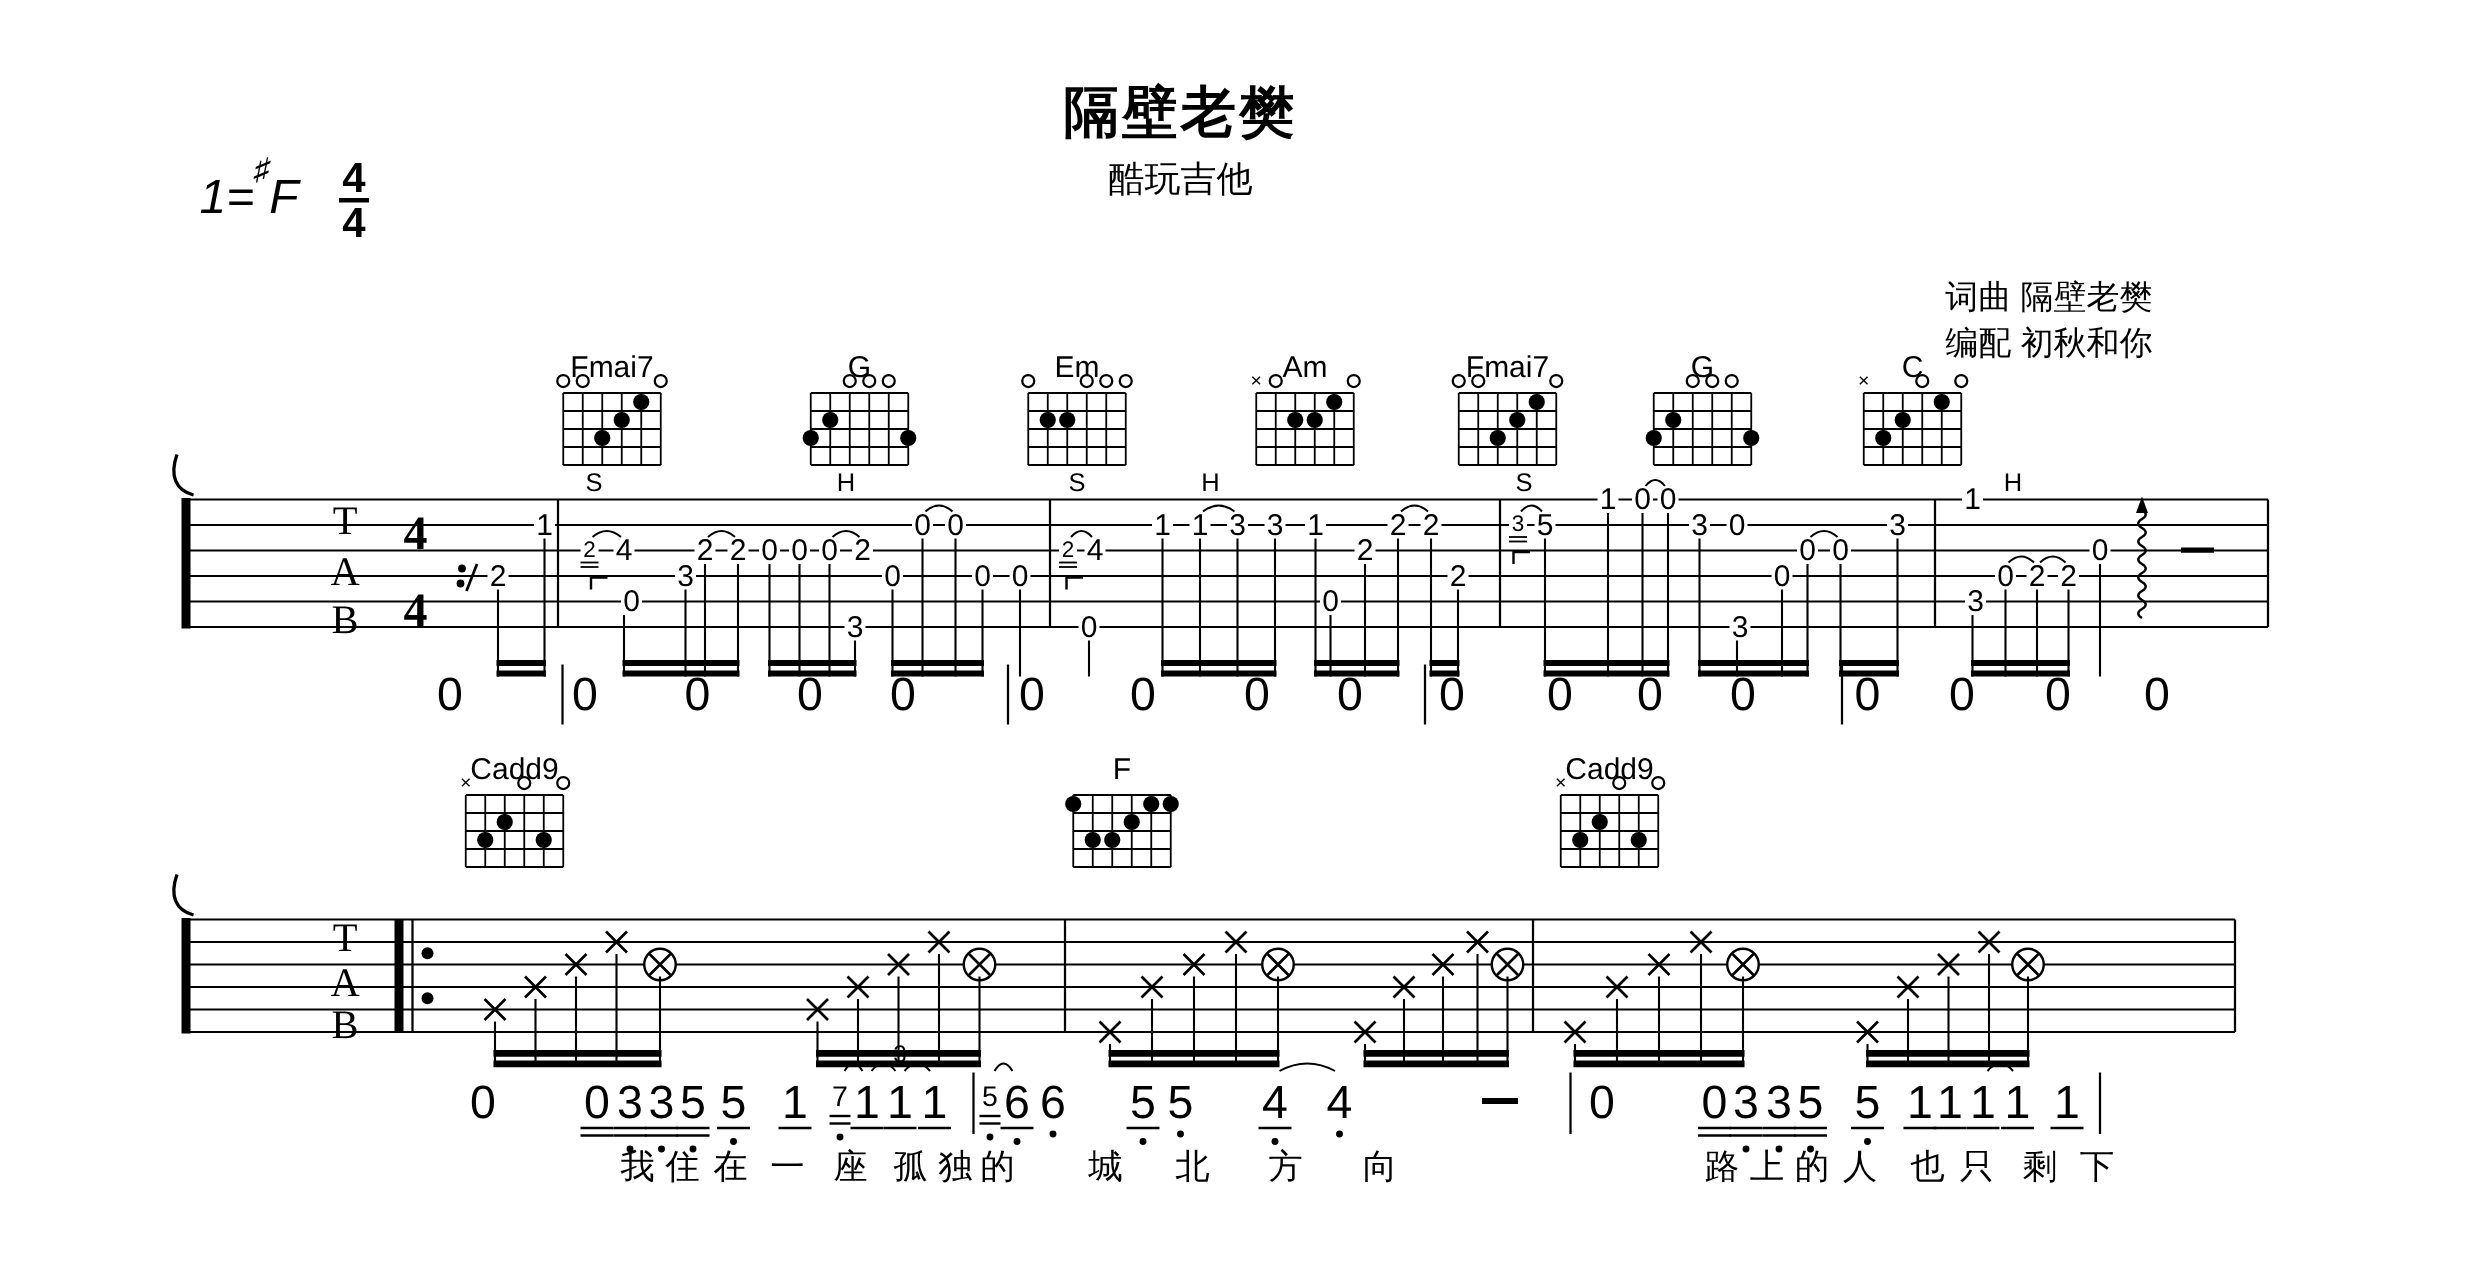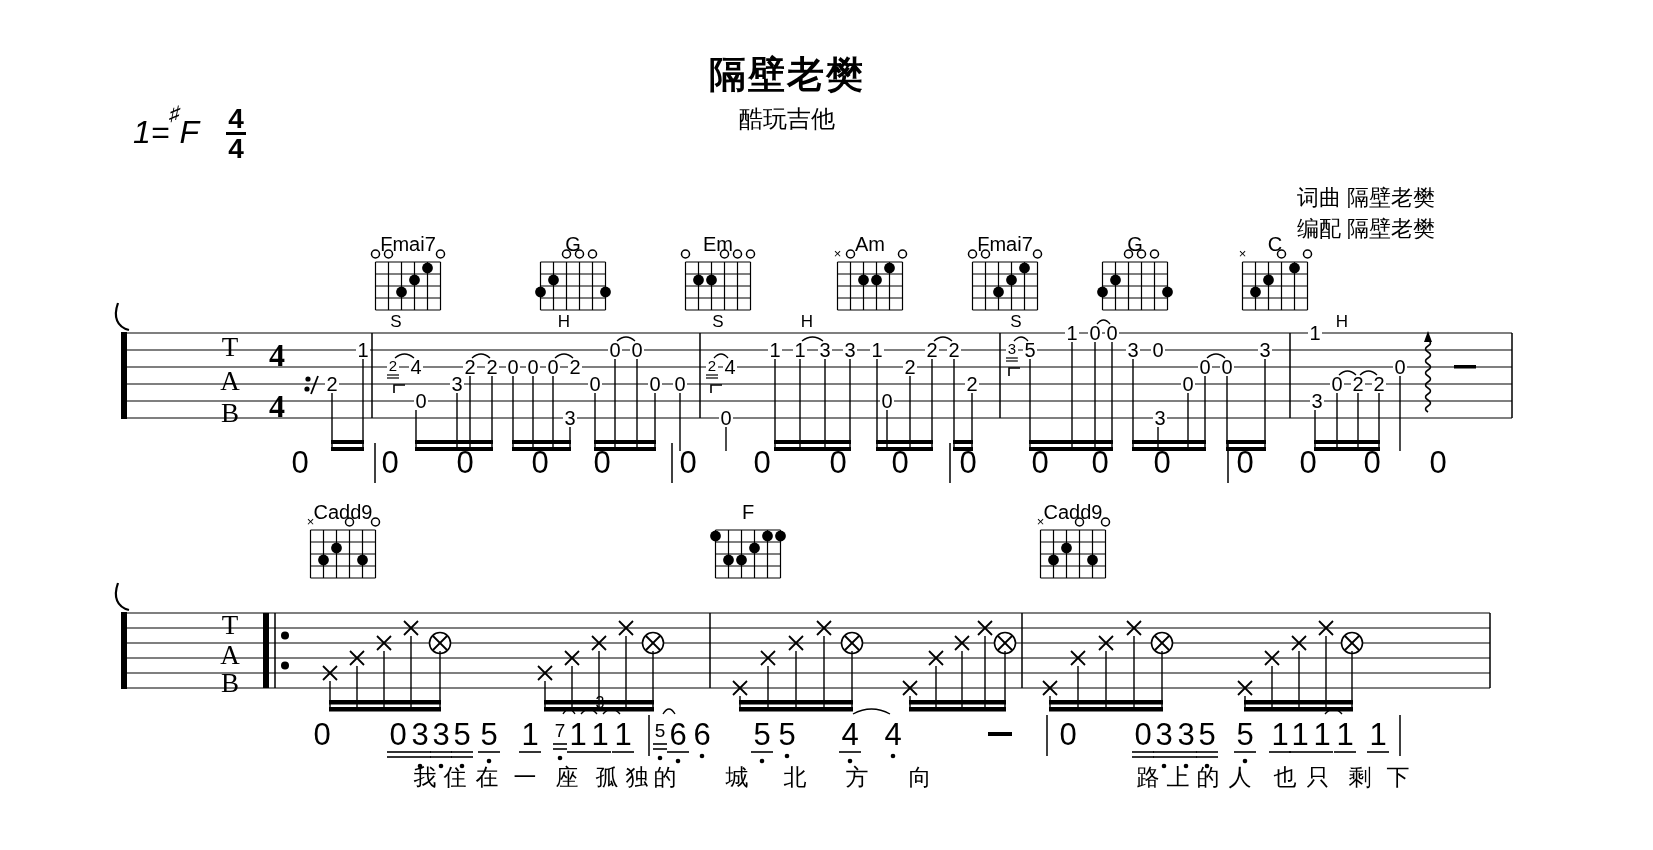--- a/index.html
+++ b/index.html
@@ -25,21 +25,21 @@
   <div class="title">隔壁老樊</div>
   <div class="subtitle">酷玩吉他</div>
   <div class="keysig"><span>1=</span><sup>♯</sup><span>F</span></div>
   <div class="timesig">
     <span class="n">4</span>
     <span class="frac"></span>
     <span class="n">4</span>
   </div>
   <div class="credits">
     <div>词曲 隔壁老樊</div>
-    <div>编配 隔壁老樊</div>
+    <div>编配 初秋和你</div>
   </div>
   <svg id="score" width="1653" height="850">
       <text x="408" y="251" font-size="20" text-anchor="middle" font-family="&quot;Liberation Sans&quot;,sans-serif" font-weight="normal" fill="#000">Fmai7</text>
       <line x1="375.5" y1="262" x2="440.5" y2="262" stroke="#000" stroke-width="1.2"></line>
       <line x1="375.5" y1="274" x2="440.5" y2="274" stroke="#000" stroke-width="1.2"></line>
       <line x1="375.5" y1="286" x2="440.5" y2="286" stroke="#000" stroke-width="1.2"></line>
       <line x1="375.5" y1="298" x2="440.5" y2="298" stroke="#000" stroke-width="1.2"></line>
       <line x1="375.5" y1="310" x2="440.5" y2="310" stroke="#000" stroke-width="1.2"></line>
       <line x1="375.5" y1="262" x2="375.5" y2="310" stroke="#000" stroke-width="1.2"></line>
       <line x1="388.5" y1="262" x2="388.5" y2="310" stroke="#000" stroke-width="1.2"></line>

